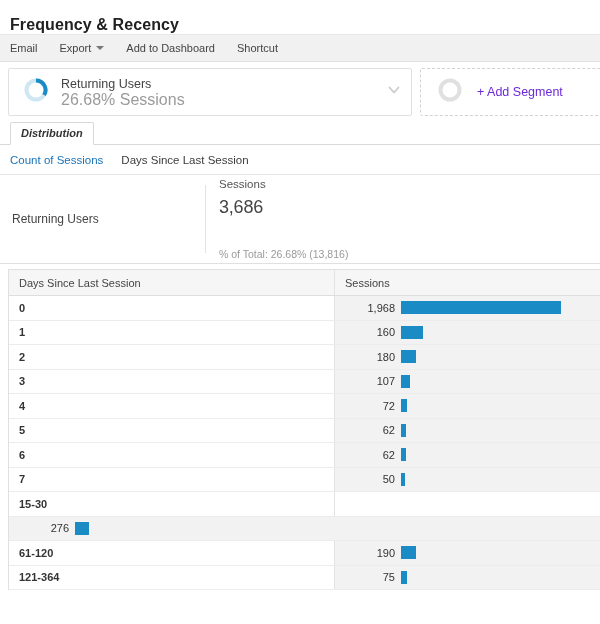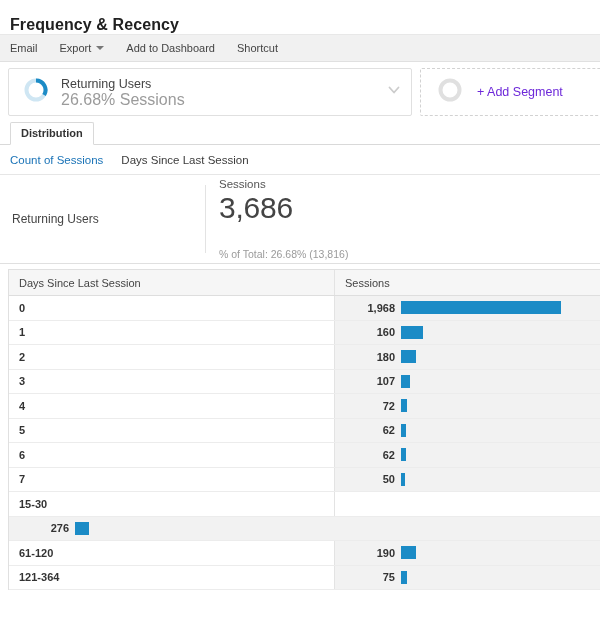--- a/index.html
+++ b/index.html
@@ -125,20 +125,21 @@
 
   
   .tabs-row {
     height: 23px;
     border-bottom: 1px solid #d9d9d9;
     background: #ffffff;
     display: flex;
     align-items: flex-end;
     padding-left: 10px;
     box-sizing: border-box;
+    font-style: italic;
   }
   .tab {
     border: 1px solid #d9d9d9;
     border-bottom: 1px solid #ffffff;
     background: #ffffff;
     font-size: 11px;
     font-weight: bold;
     color: #333333;
     padding: 4px 10px 4px 10px;
     border-radius: 2px 2px 0 0;
@@ -193,21 +194,21 @@
     display: flex;
     flex-direction: column;
     justify-content: center;
   }
   .summary-metric {
     font-size: 11.5px;
     color: #555555;
     line-height: 16px;
   }
   .summary-value {
-    font-size: 30px;
+    font-size: 18px;
     color: #444444;
     line-height: 31px;
     font-weight: normal;
     letter-spacing: -0.2px;
   }
   .summary-pct {
     font-size: 10.5px;
     color: #9b9b9b;
     line-height: 15px;
     margin-top: 24px;
@@ -263,21 +264,21 @@
     font-size: 11px;
     color: #444444;
   }
   .met-num {
     width: 66px;
     flex: none;
     text-align: right;
     padding-right: 6px;
     box-sizing: border-box;
     font-size: 11px;
-    font-weight: bold;
+    font-weight: normal;
     color: #333333;
   }
   .bar {
     height: 13px;
     background: #1b8bc6;
     flex: none;
   }
 </style>
 </head>
 <body>

